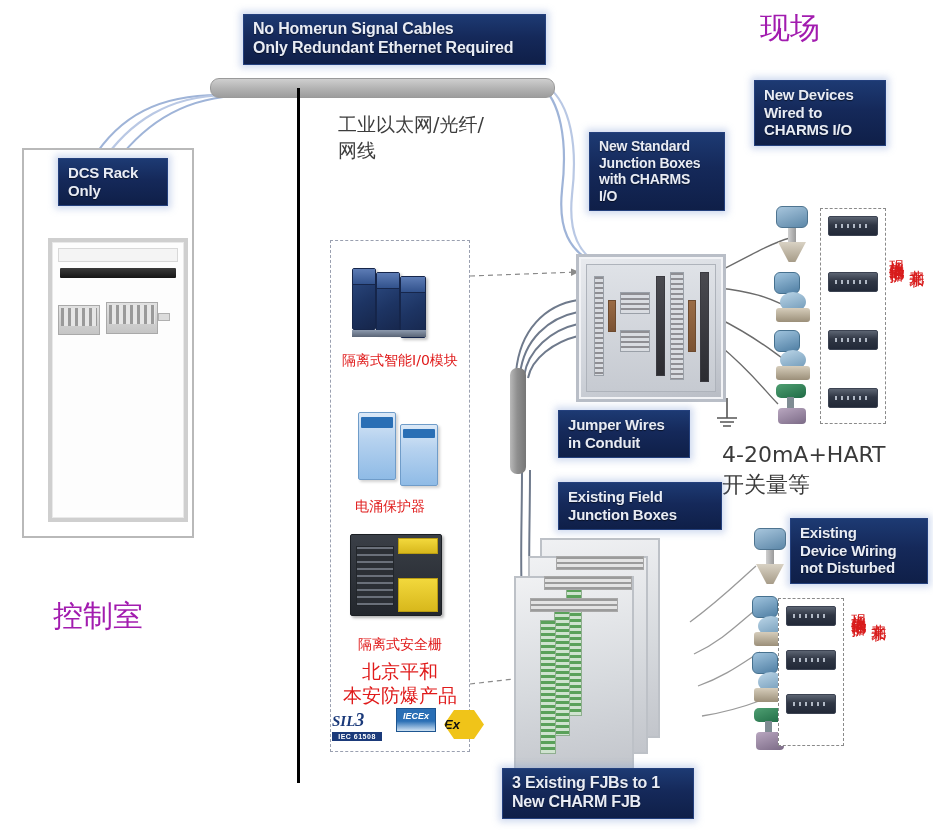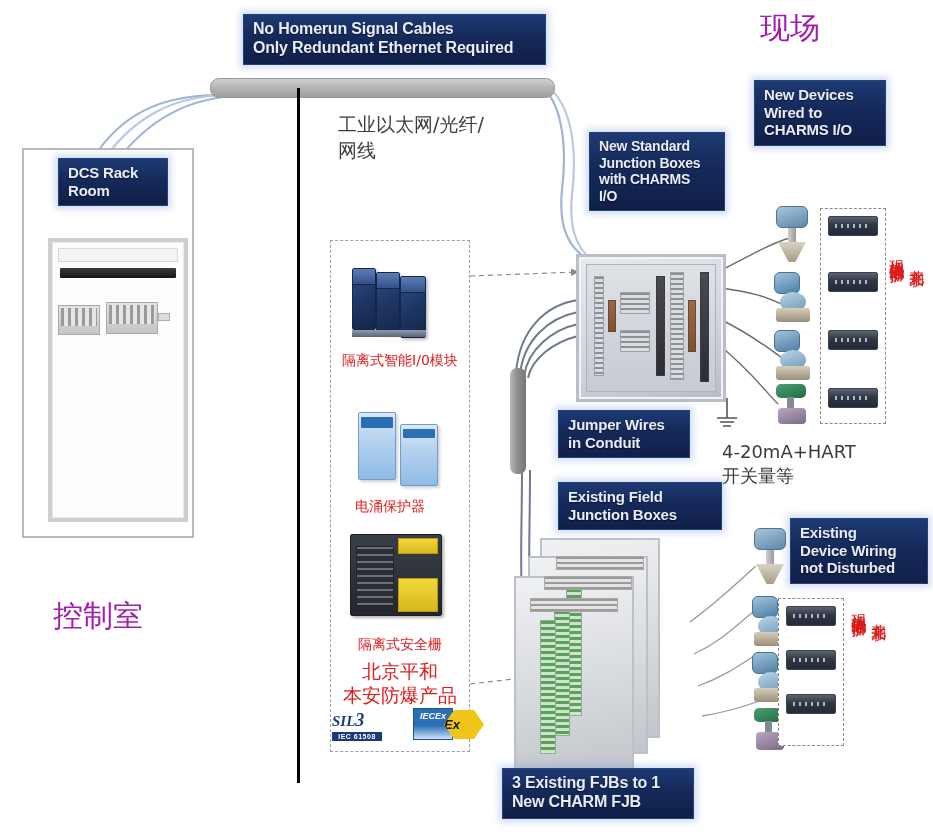--- a/index.html
+++ b/index.html
@@ -356,21 +356,21 @@
 
   <div class="plain-text" style="left:338px; top:112px; width:200px; font-size:19px; color:#3d3d3d;">工业以太网/光纤/
 网线</div>
 
   <div class="cjk-big" style="left:760px; top:10px;">现场</div>
   <div class="cjk-big" style="left:53px; top:598px;">控制室</div>
 
   <div class="rack-room-outline" style="left:22px; top:148px; width:172px; height:390px;"></div>
 
   <div class="blue-label" style="left:58px; top:158px; width:110px; font-size:15px;">DCS Rack
-Room</div>
+Only</div>
 
   <div class="cabinet" style="left:48px; top:238px; width:140px; height:284px;"></div>
   <div class="cab-top-strip" style="left:58px; top:248px; width:120px; height:14px;"></div>
   <div class="cab-black-bar" style="left:60px; top:268px; width:116px; height:10px;"></div>
 
   <div class="term-block" style="left:58px; top:305px; width:42px; height:30px;">
     <div class="term-teeth"></div>
   </div>
   <div class="term-block" style="left:106px; top:302px; width:52px; height:32px;">
     <div class="term-teeth"></div>
@@ -408,21 +408,21 @@
               border:1px solid #22262b;"></div>
   <div class="red-text" style="left:330px; top:636px; width:140px; font-size:14px;">隔离式安全栅</div>
 
   <div class="red-text" style="left:330px; top:660px; width:140px; font-size:19px;">北京平和
 本安防爆产品</div>
 
   <div class="badge-sil" style="left:332px; top:710px; width:50px; font-size:15px;">
     <span>SIL</span><span style="font-size:18px;">3</span>
     <span class="sub">IEC 61508</span>
   </div>
-  <div class="badge-iecex" style="left:413px; top:708px; width:40px; height:32px;">
+  <div class="badge-iecex" style="left:396px; top:708px; width:40px; height:24px;">
     <span>IECEx</span>
   </div>
   <div class="badge-atex" style="left:444px; top:710px; width:40px; height:29px;">
     <span>Ex</span>
   </div>
 
   <div class="blue-label" style="left:589px; top:132px; width:136px; font-size:14px;">New Standard
 Junction Boxes
 with CHARMS
 I/O</div>
@@ -436,21 +436,21 @@
   <div class="rail-dark" style="left:656px; top:276px; width:9px; height:100px;"></div>
   <div class="rail" style="left:670px; top:272px; width:14px; height:108px;"></div>
   <div class="rail-brown" style="left:688px; top:300px; width:8px; height:52px;"></div>
   <div class="rail-dark" style="left:700px; top:272px; width:9px; height:110px;"></div>
 
   <div class="conduit" style="left:510px; top:368px; width:16px; height:106px;"></div>
 
   <div class="blue-label" style="left:558px; top:410px; width:132px; font-size:15px;">Jumper Wires
 in Conduit</div>
 
-  <div class="plain-text" style="left:722px; top:440px; width:170px; font-size:18px;">4-20mA+HART
+  <div class="plain-text" style="left:722px; top:440px; width:170px; font-size:22px;">4-20mA+HART
 开关量等</div>
 
   <div class="blue-label" style="left:558px; top:482px; width:164px; font-size:15px;">Existing Field
 Junction Boxes</div>
 
   <div class="fjb" style="left:540px; top:538px; width:120px; height:200px;"></div>
   <div class="fjb" style="left:528px; top:556px; width:120px; height:198px;"></div>
   <div class="fjb" style="left:514px; top:576px; width:120px; height:196px;"></div>
 
   <div class="fjb-grey-strip" style="left:556px; top:556px; width:88px; height:14px;"></div>

